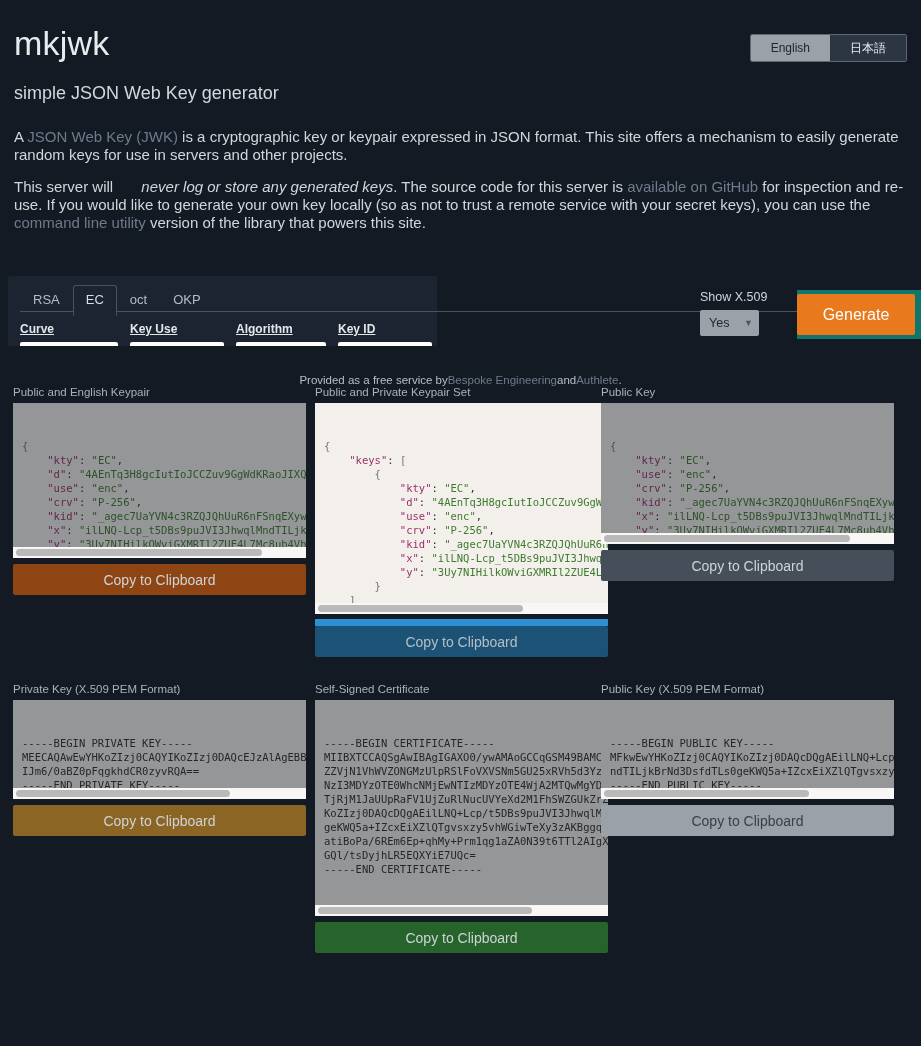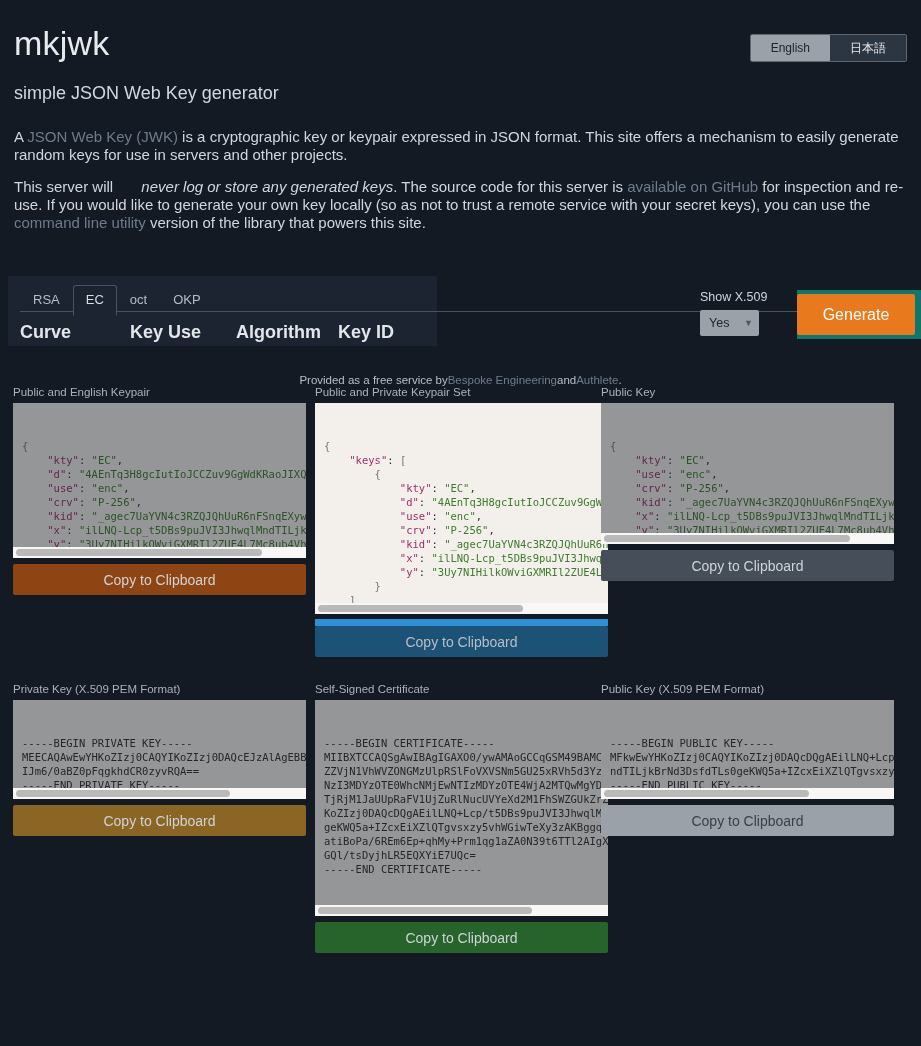--- a/index.html
+++ b/index.html
@@ -52,21 +52,21 @@
     position:relative; top:1px;
   }
   .tab.active {
     border-color:#49535f; border-bottom-color:#1b2430; color:#d8dde3; background:#1b2430;
   }
   .tabline {
     position:absolute; left:12px; right:-480px; top:35px; height:1px; background:#49535f;
   }
   .fields { display:flex; padding: 10px 12px 0 12px; gap: 12px; }
   .field { }
-  .field .lbl { font-size: 18px; color:#e3e7eb; font-weight:bold; margin-bottom:6px; }
+  .field .lbl { font-size: 12px; color:#e3e7eb; font-weight:bold; margin-bottom:6px;text-decoration:underline; }
   .sel {
     background:#fff; color:#2a2f36; border:0; border-radius:2px;
     height: 26px; display:flex; align-items:center; justify-content:space-between;
     padding: 0 7px 0 9px; font-size: 12.5px; cursor:pointer; position:relative;
   }
   .sel .cv { white-space:nowrap; overflow:hidden; }
   .caret { margin-left: 10px; font-size: 9px; color:#51585f; }
 
   .w-curve { width: 98px; }
   .w-use   { width: 94px; }

